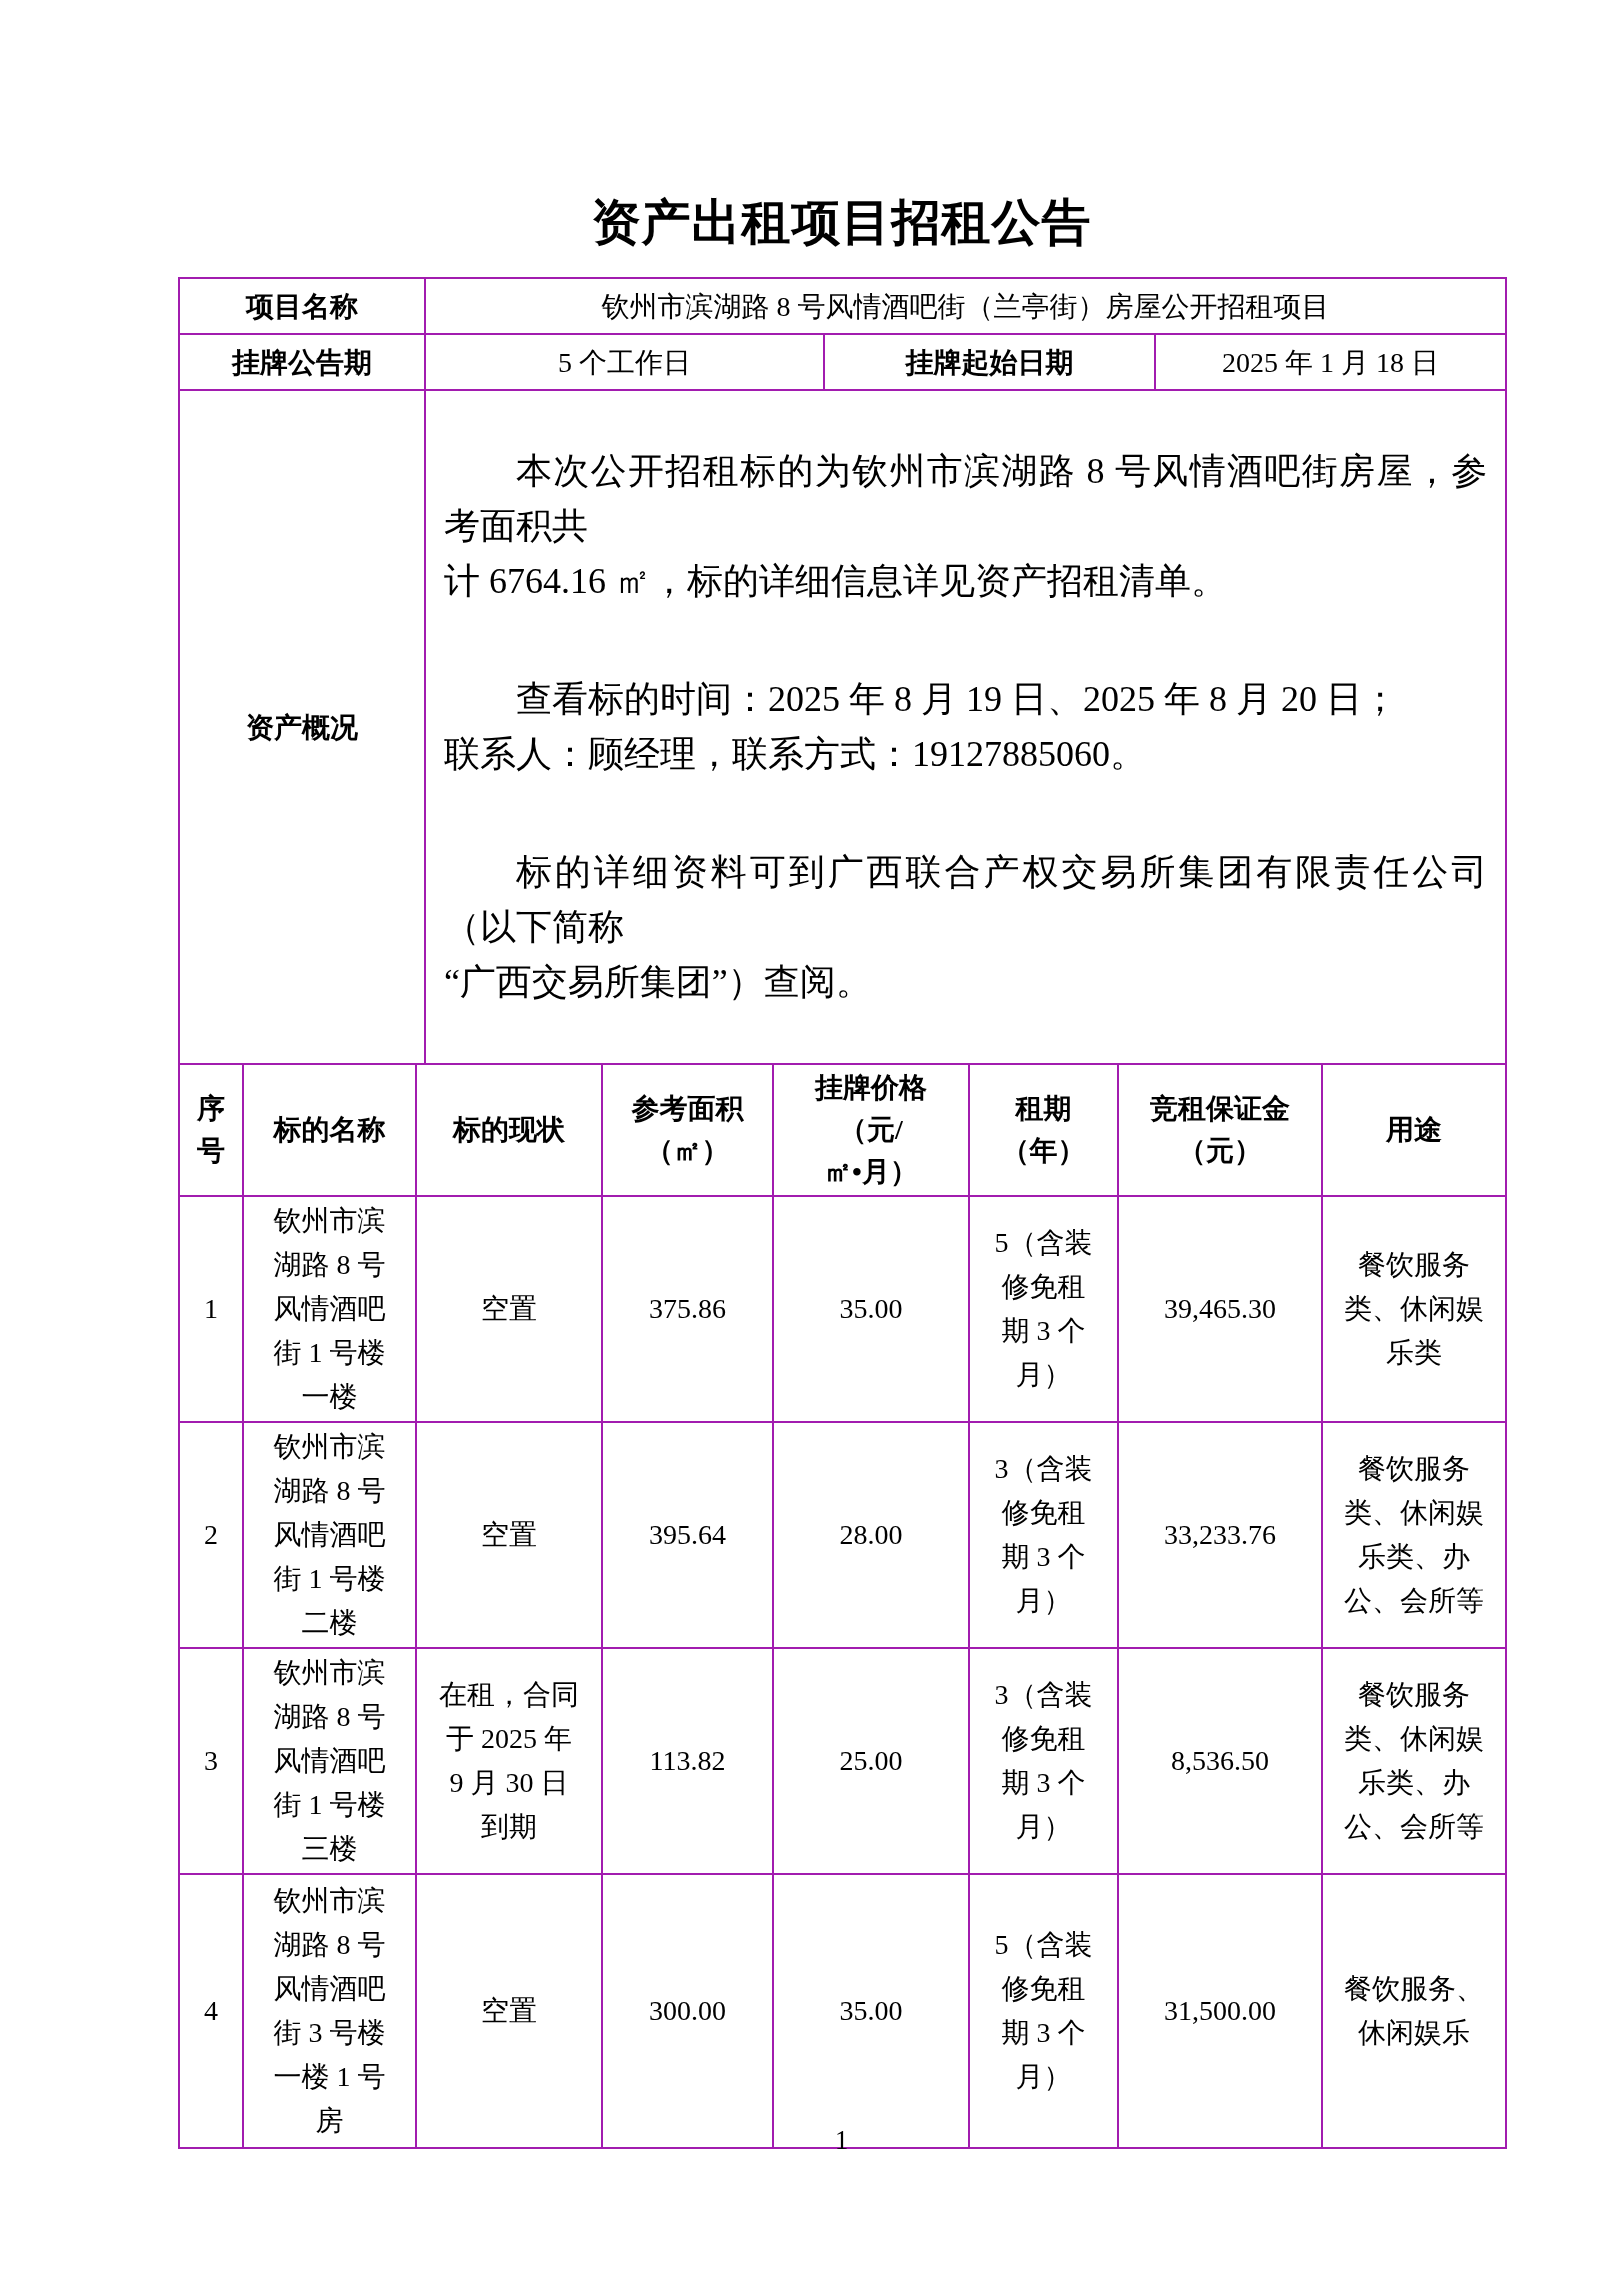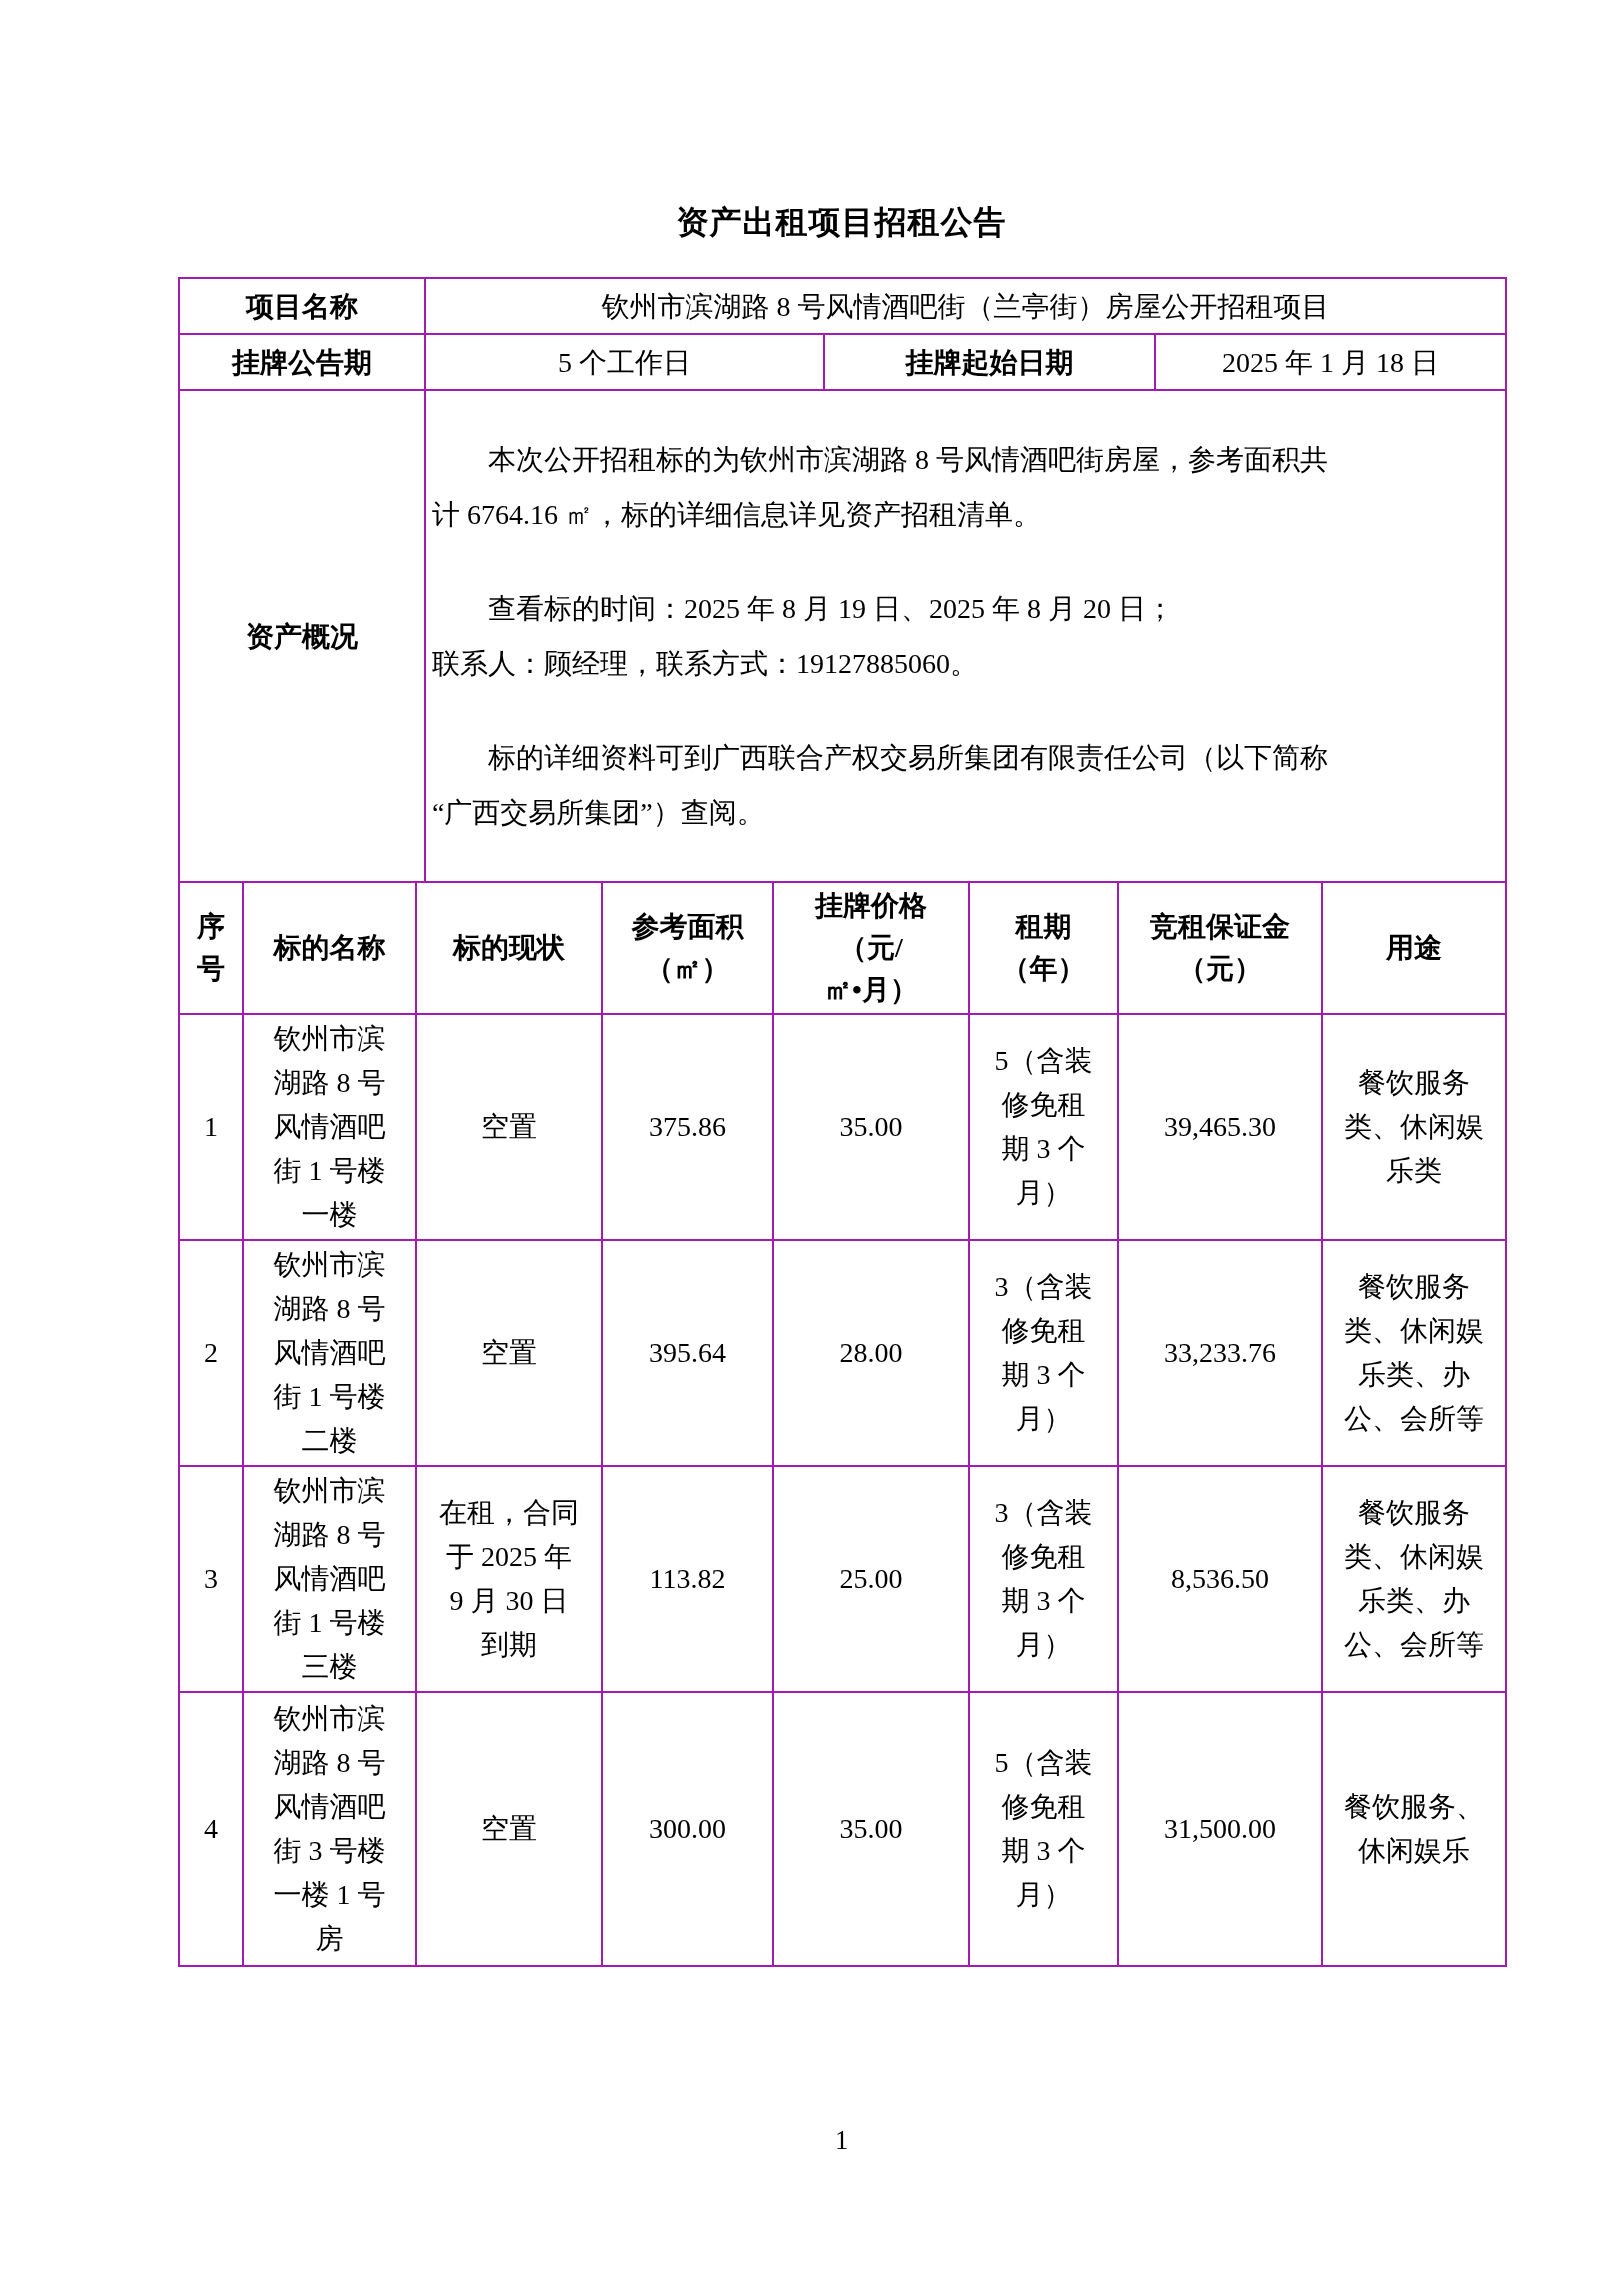--- a/index.html
+++ b/index.html
@@ -3,38 +3,38 @@
 <meta charset="utf-8">
 <style>
   html,body{margin:0;padding:0;}
   body{
     width:1621px;height:2293px;background:#ffffff;color:#000;
     font-family:"Liberation Serif","DejaVu Serif",serif;
     position:relative;overflow:hidden;
   }
   .content{margin-left:178px;width:1327px;padding-top:196px;}
   .doc-title{
-    font-size:32px;font-weight:bold;text-align:center;
+    font-size:49px;font-weight:bold;text-align:center;
     margin:0 0 28px 0;line-height:53px;letter-spacing:1px;
   }
   table.doc-table{
     border-collapse:collapse;table-layout:fixed;width:1327px;
   }
   table.doc-table td{
     border:2px solid #a21caf;text-align:center;vertical-align:middle;
     font-size:28px;white-space:pre-line;padding:2px 5.9px;box-sizing:border-box;
     line-height:39px;
   }
   .tbl-top td{height:56px;}
   .lbl{font-weight:bold;}
   .overview-row td{height:337px;}
   td.overview-cell{text-align:left;padding:13.7px 21.6px;}
   .overview-cell p{
-    margin:0;text-indent:2em;line-height:55px;white-space:pre-line;
-    text-align:justify;font-size:28px;
+    margin:12px;text-indent:2em;line-height:55px;white-space:pre-line;
+    text-align:justify;font-size:36px;
   }
   .tbl-list{margin-top:-2px;}
   .banner-cell{height:41px;font-weight:bold;font-size:27.4px;line-height:29px;}
   .tbl-list td.hdr{font-weight:bold;height:128px;line-height:42px;}
   .tbl-list td.cell{line-height:44px;}
   tr.r1 td.cell{height:222px;}
   tr.r2 td.cell{height:223px;}
   tr.r3 td.cell{height:222px;}
   tr.r4 td.cell{height:274px;}
   .page-num{

